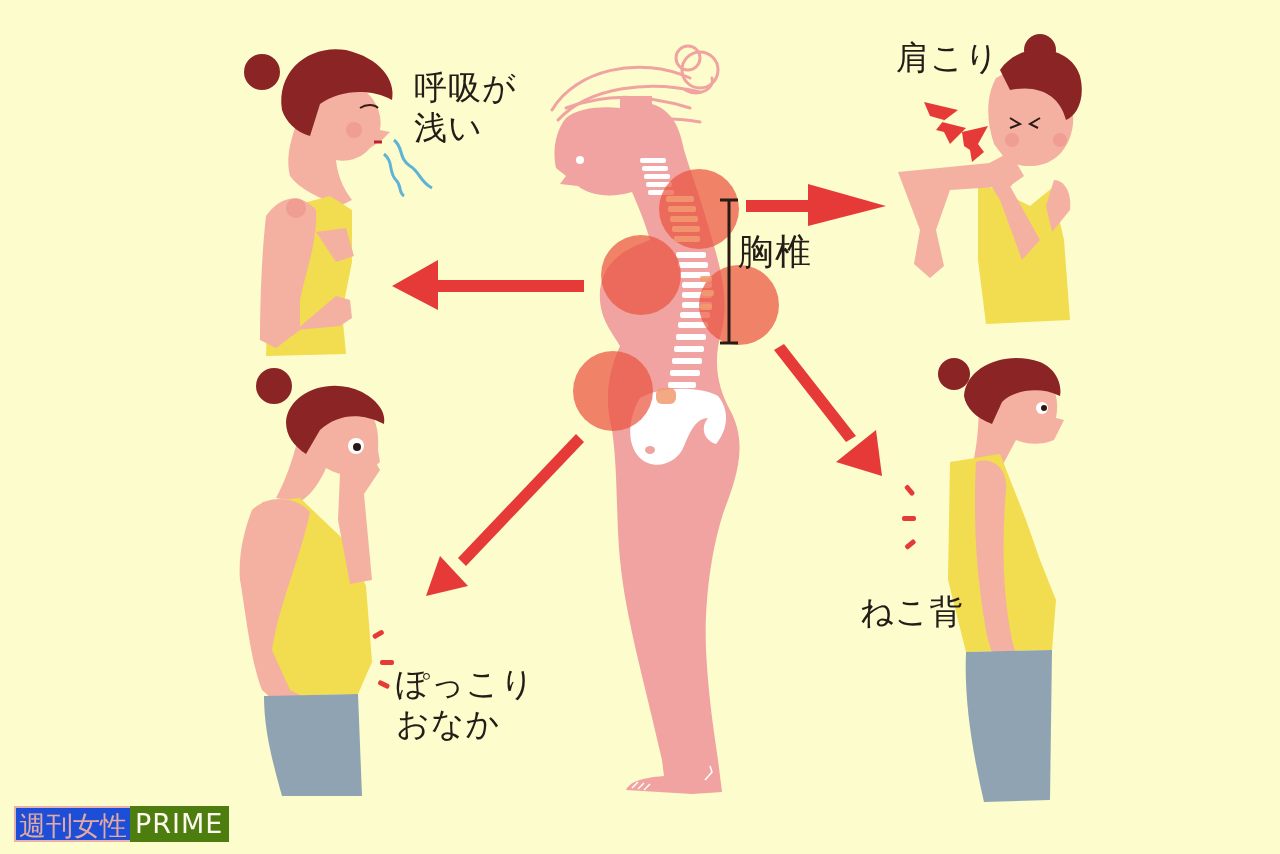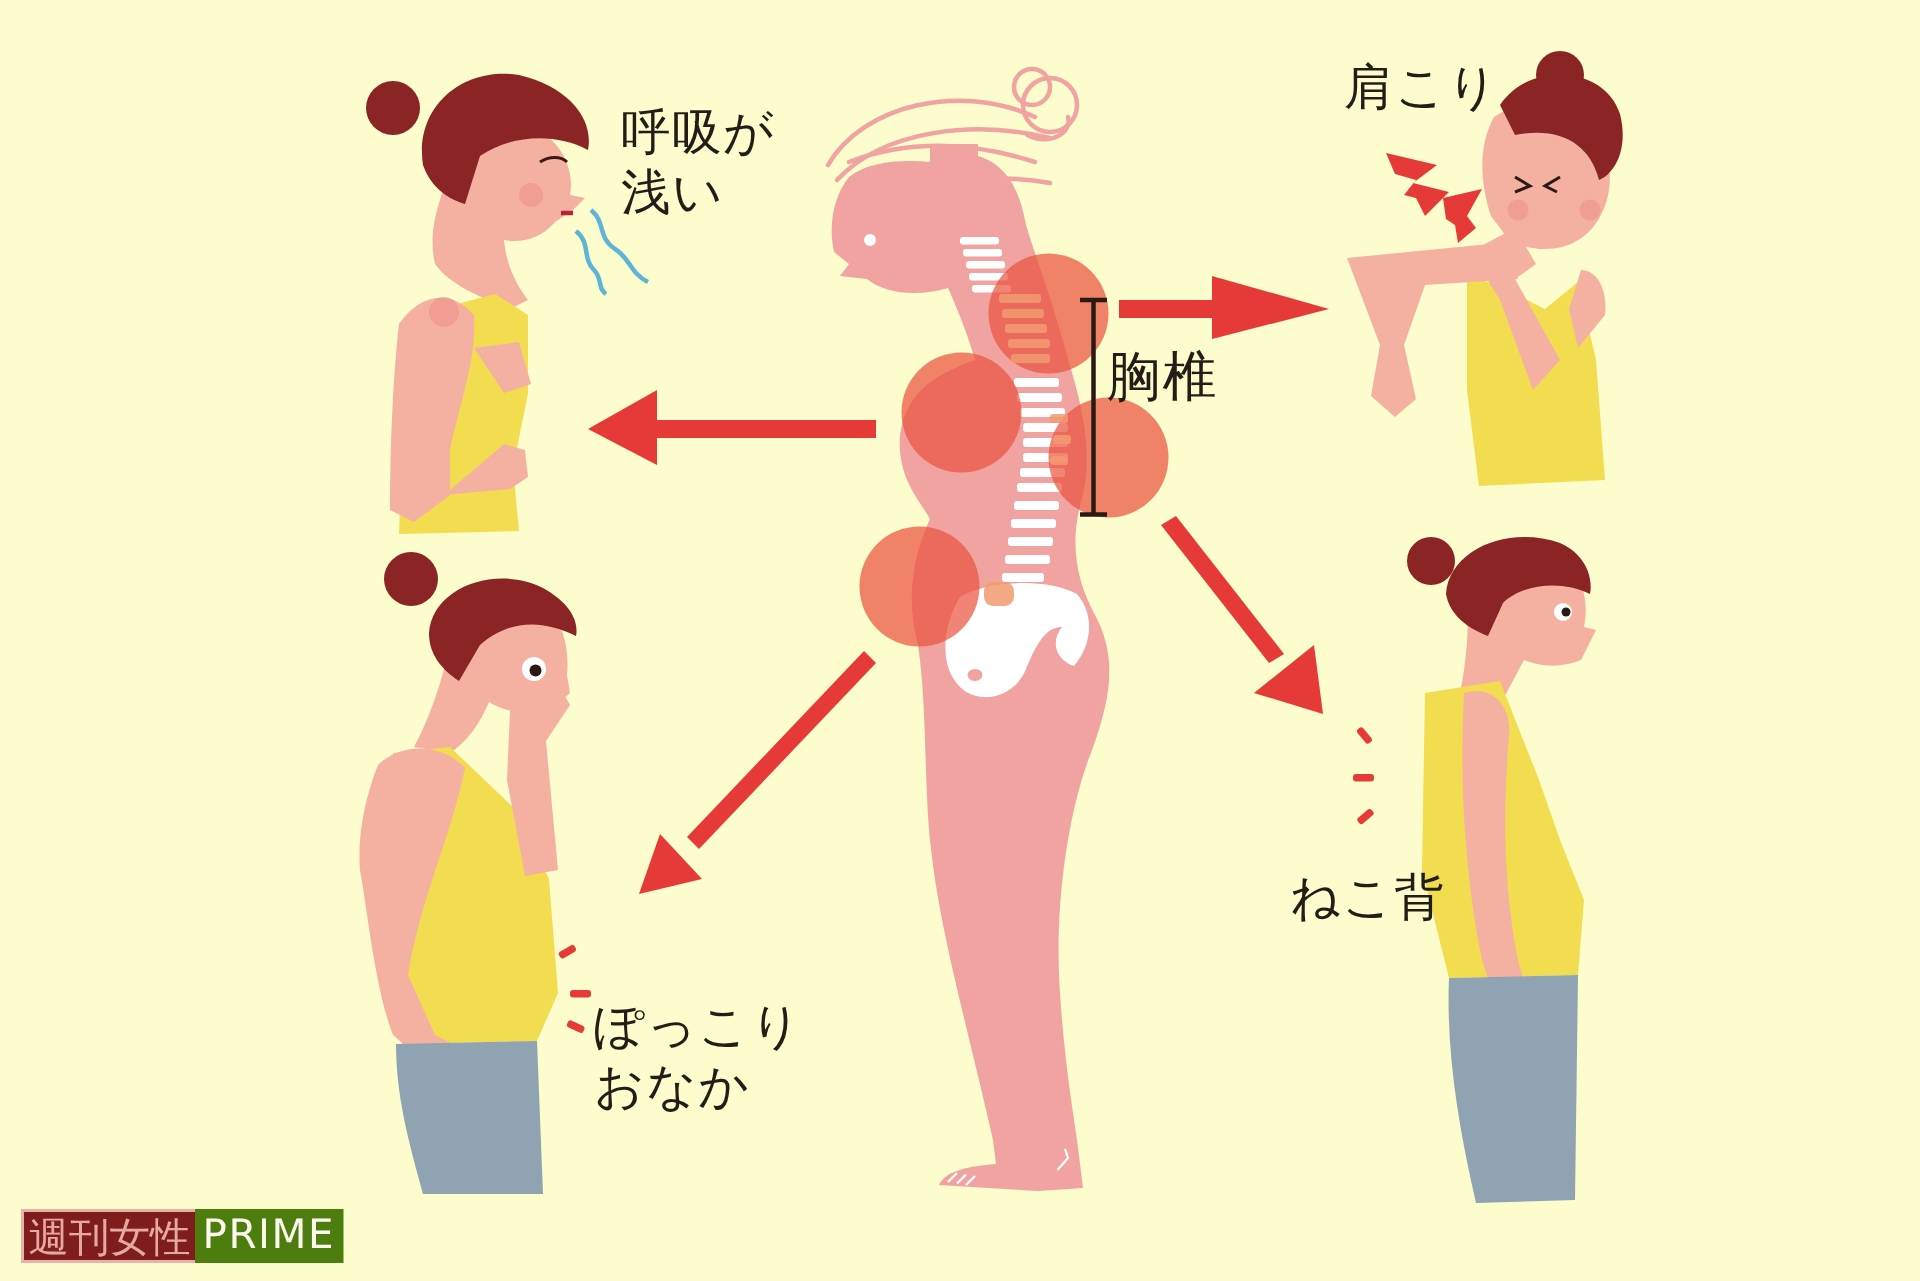--- a/index.html
+++ b/index.html
@@ -13,29 +13,29 @@
   .label {
     position: absolute; color: #231d18;
     font-family: "DejaVu Sans", "Liberation Sans", sans-serif;
     font-size: 33px; line-height: 40px; letter-spacing: 1px;
     white-space: pre;
   }
   #lbl-breath { left: 414px; top: 44px; margin-top: 24px; }
   #lbl-shoulder { left: 896px; top: 38px; text-align: right; }
   #lbl-thoracic { left: 738px; top: 232px; font-size: 36px; }
   #lbl-belly { left: 396px; top: 664px; }
-  #lbl-hunch { left: 860px; top: 578px; }
+  #lbl-hunch { left: 860px; top: 592px; }
   .watermark {
     position: absolute; left: 14px; top: 806px; height: 36px;
     display: flex; align-items: stretch;
     font-family: "DejaVu Sans", "Liberation Sans", sans-serif;
     font-size: 27px;
   }
   .wm-left {
-    background: #7f1d1d; color: #e5a9a2; padding: 0 3px; line-height: 36px;
+    background: #1d4ed8; color: #e5a9a2; padding: 0 3px; line-height: 36px;
     border: 2px solid #e8b1aa; border-right: none;
   }
   .wm-right {
     background: #4d7c0f; color: #fdf8ec; padding: 0 6px 0 5px; line-height: 36px;
     letter-spacing: 1px;
   }
 </style>
 </head>
 <body>
 

